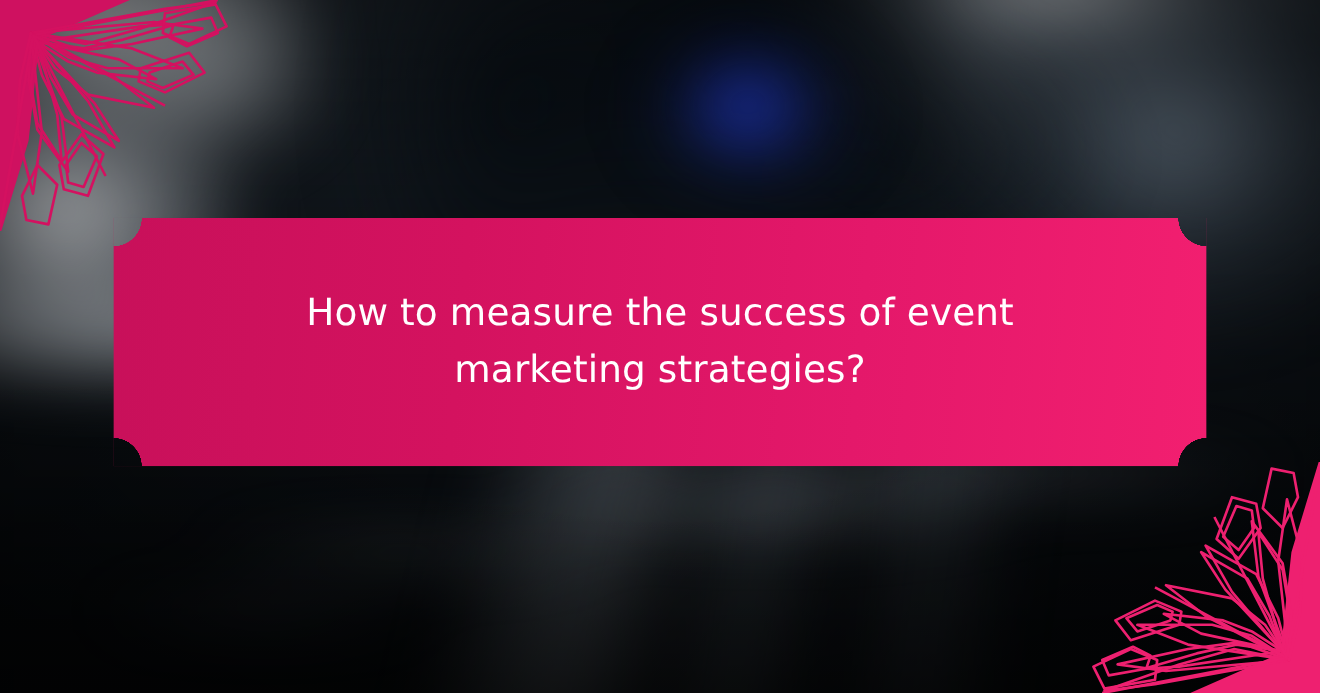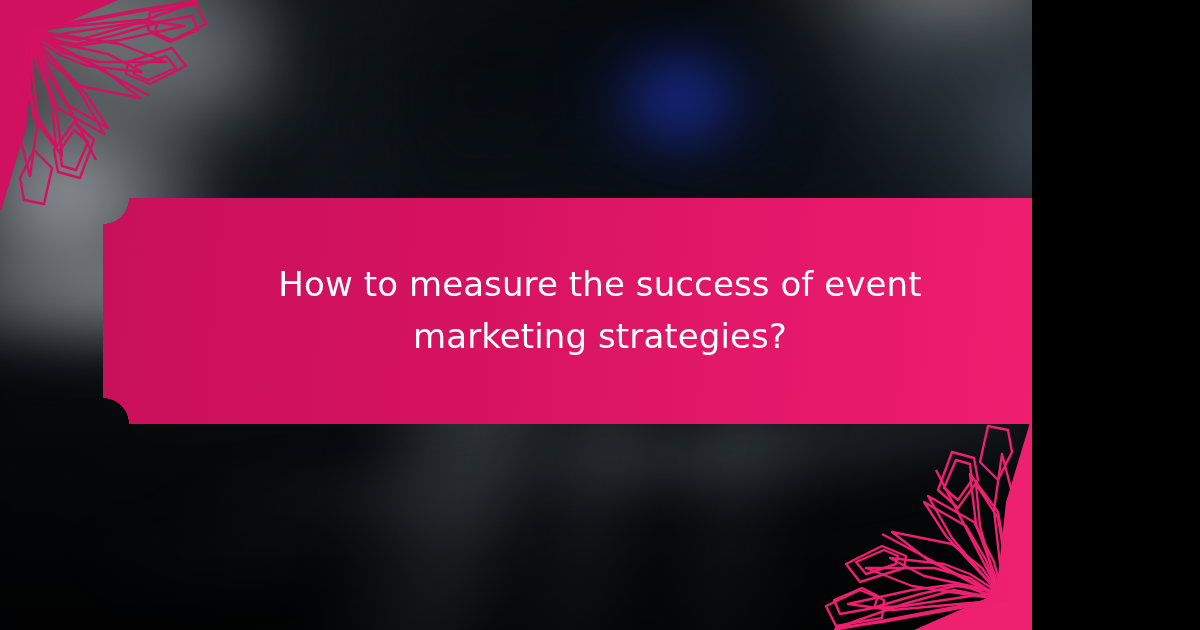--- a/index.html
+++ b/index.html
@@ -2,21 +2,21 @@
 <html><head>
 <meta charset="utf-8">
 <style>
   html, body {
     margin: 0;
     padding: 0;
     background: #000;
   }
   #stage {
     position: relative;
-    width: 1032px;
+    width: 1200px;
     height: 630px;
     overflow: hidden;
     font-family: "DejaVu Sans", sans-serif;
     background: #ef4444;
   }
 
   
   .bg-root {
     position: absolute;
     inset: 0;

